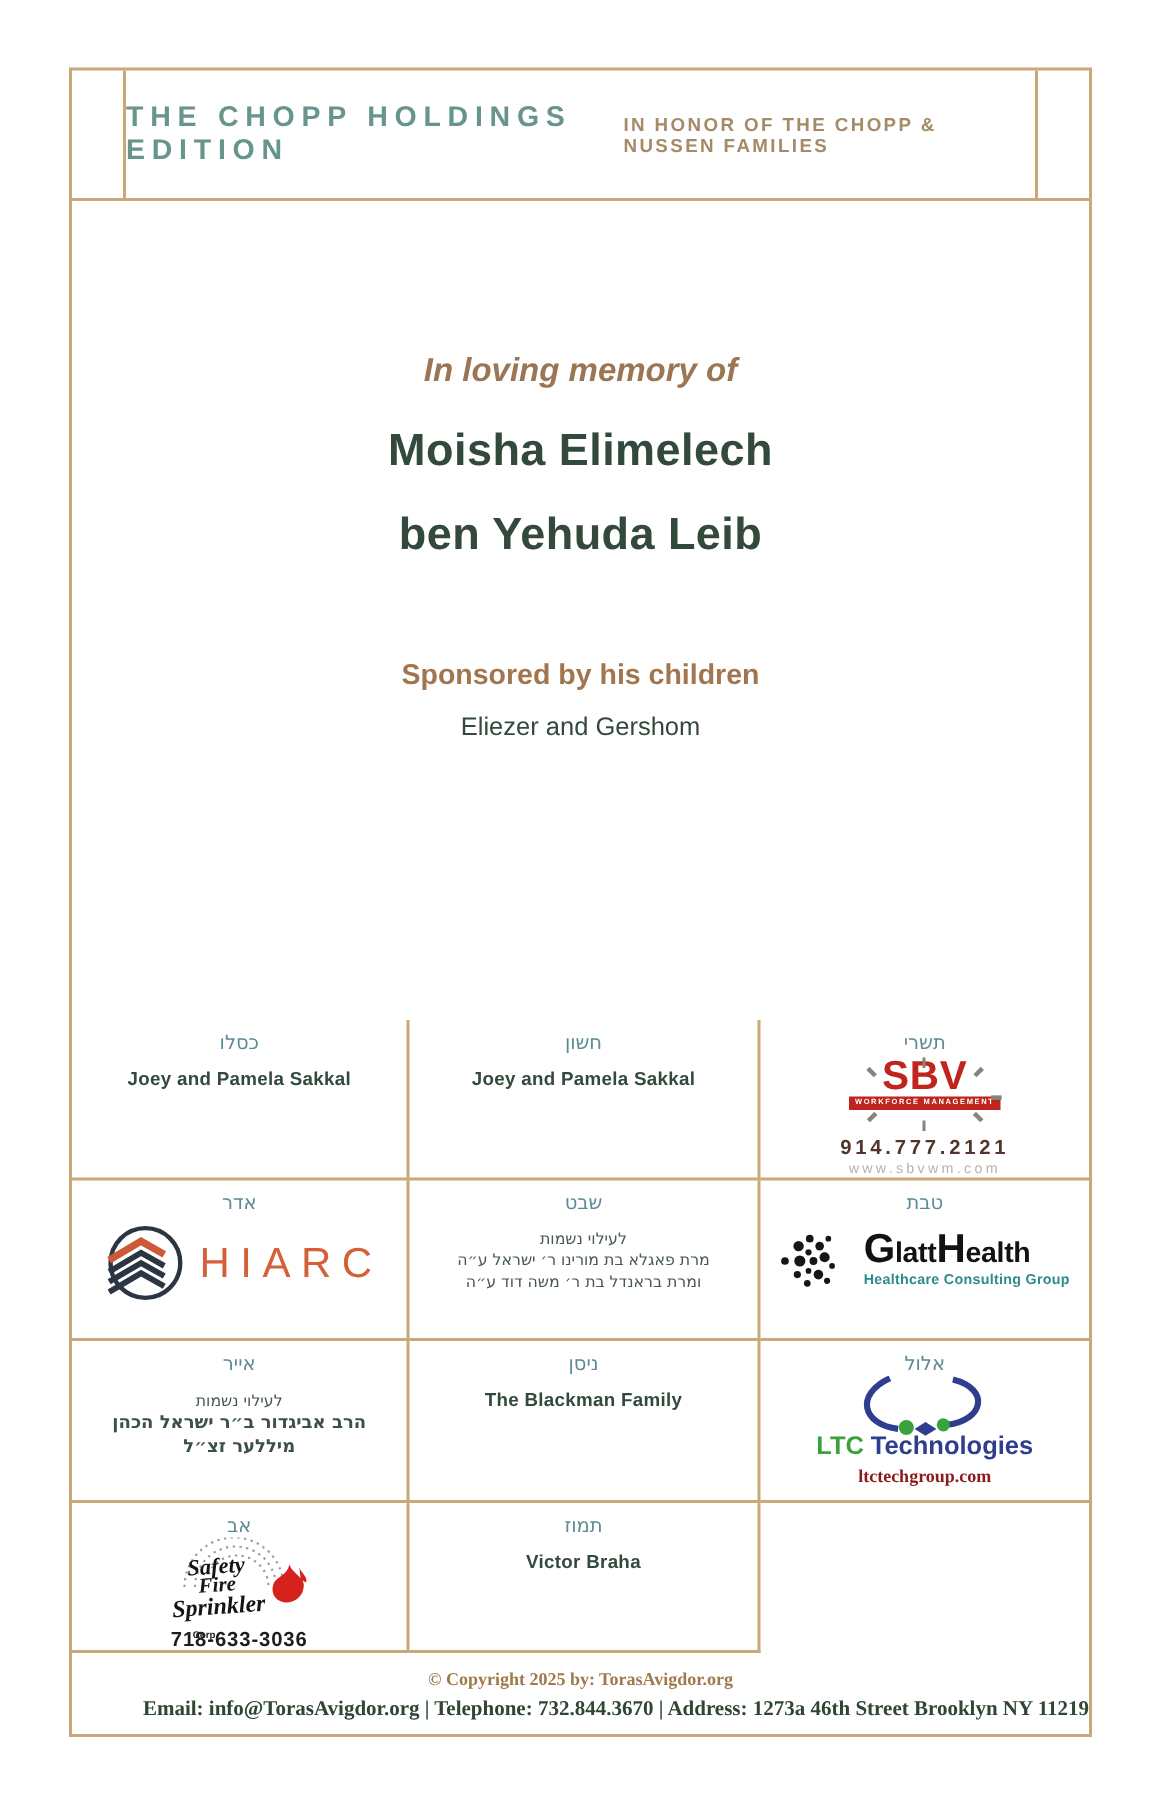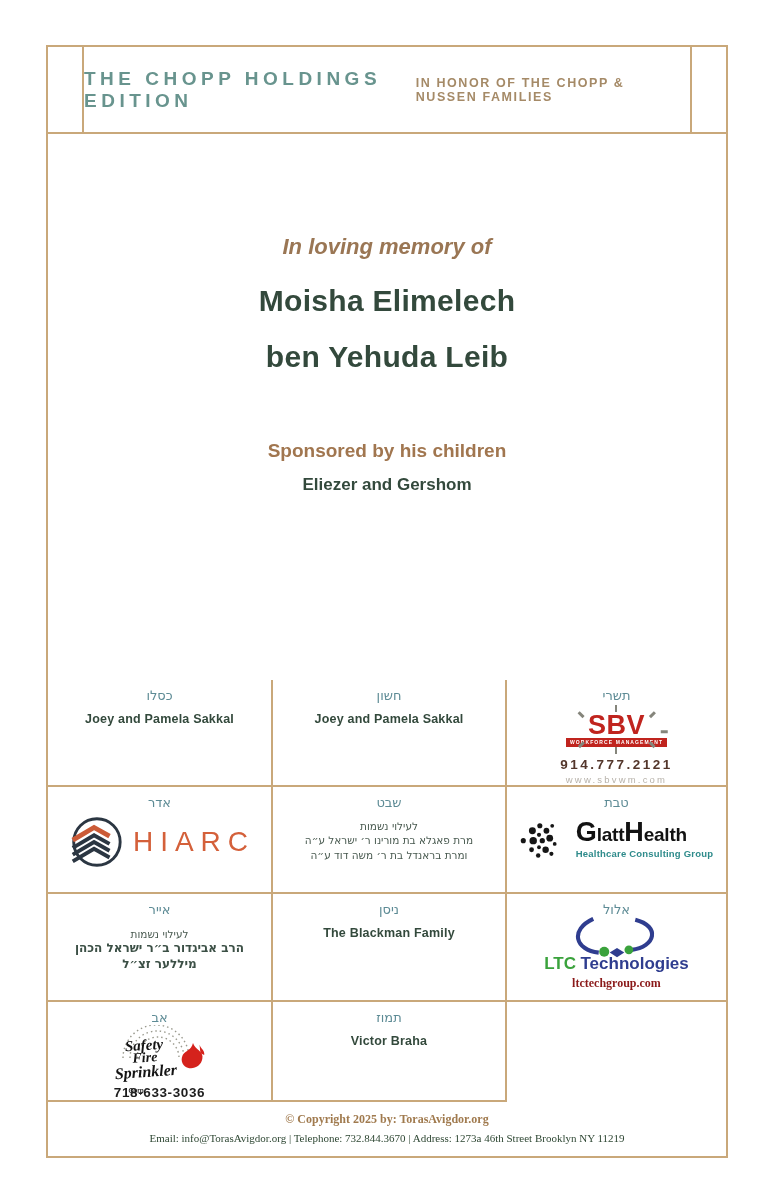--- a/index.html
+++ b/index.html
@@ -13,36 +13,36 @@
   .hdr-side.r{border-left:2px solid #c9a87a;}
   .hdr-center{flex:1;display:flex;flex-direction:row;align-items:center;justify-content:center;gap:7px;}
   .hdr-title{color:#68948e;font-size:19px;font-weight:600;letter-spacing:4.5px;}
   .hdr-sub{color:#a58a67;font-size:12.5px;font-weight:700;letter-spacing:1.6px;}
 
   
   .memorial{height:546px;text-align:center;box-sizing:border-box;padding-top:100px;}
   .mem-intro{color:#9a7654;font-size:22px;font-weight:700;font-style:italic;margin-bottom:24px;}
   .mem-name{color:#33493c;font-size:30px;font-weight:800;margin-bottom:22px;letter-spacing:.3px;}
   .mem-sponsor{color:#a1764f;font-size:19px;font-weight:800;margin-top:66px;}
-  .mem-sponsor-names{color:#33493c;font-size:17px;font-weight:700;margin-top:13px;}
+  .mem-sponsor-names{color:#33493c;font-size:17px;font-weight:400;margin-top:13px;}
 
   
   .grid{display:grid;grid-template-columns:225px 234px 219px;grid-template-rows:107px 107px 108px 100px;}
   .cell{border-right:2px solid #c9a87a;border-bottom:2px solid #c9a87a;box-sizing:border-box;
         display:flex;flex-direction:column;align-items:center;padding-top:9px;overflow:hidden;}
   .cell:nth-child(3n){border-right:none;}
   .month{font-family:"DejaVu Sans",sans-serif;color:#5d8b95;font-size:13px;line-height:1.1;}
   .sp-name{color:#33493c;font-size:12.5px;font-weight:700;margin-top:9px;letter-spacing:.2px;}
   .heb{font-family:"DejaVu Sans",sans-serif;color:#48594f;font-size:10.5px;line-height:1.35;}
   .heb.b{font-weight:700;font-size:12px;color:#3c5046;line-height:1.3;}
   .heb.small{font-size:9px;}
   .leilui-en{color:#8a6b4a;font-size:11px;font-weight:700;margin-top:6px;}
 
   
-  .sbv{position:relative;width:130px;height:52px;margin-top:2px;display:flex;flex-direction:column;align-items:center;justify-content:center;}
+  .sbv{position:relative;width:130px;height:52px;margin-top:2px;display:flex;flex-direction:column;align-items:center;}
   .tick{position:absolute;width:2.5px;height:7px;background:#85857b;}
   .sbv-word{color:#c0241e;font-size:27px;font-weight:800;line-height:.9;letter-spacing:.5px;}
   .sbv-bar{background:#c0241e;color:#fff;font-size:5px;font-weight:700;letter-spacing:1.1px;padding:1.5px 4px;margin-top:1px;}
   .sbv-phone{color:#53362b;font-size:13.5px;font-weight:800;letter-spacing:2.5px;margin-top:3px;}
   .sbv-url{color:#b7b2aa;font-size:9.5px;letter-spacing:2.2px;margin-top:2px;}
 
   
   .hiarc{display:flex;align-items:center;margin-top:2px;}
   .hiarc-word{color:#d4603a;font-size:28px;font-weight:400;letter-spacing:7px;margin-left:7px;}
 
@@ -67,21 +67,21 @@
   .sfs-flame{position:absolute;right:18px;top:17px;}
   .sfs-text{position:absolute;left:0;top:14px;width:100px;text-align:center;transform:rotate(-4deg);
             font-family:"Liberation Serif",serif;font-style:italic;font-weight:900;color:#141414;line-height:.88;}
   .sfs-l1{font-size:15px;}  .sfs-l2{font-size:14px;}  .sfs-l3{font-size:16px;}
   .sfs-corp{position:absolute;left:34px;top:62px;font-size:6.5px;font-weight:700;color:#222;}
   .sfs-phone{color:#1d1d1d;font-size:13.5px;font-weight:800;letter-spacing:.6px;margin-top:10px;}
 
   
   .ftr{height:54px;text-align:center;box-sizing:border-box;padding-top:10px;font-family:"Liberation Serif",serif;}
   .ftr-copy{color:#a07a4e;font-size:12px;font-weight:600;}
-  .ftr-contact{color:#2e4733;font-size:11px;font-weight:400;margin-top:5px;}
+  .ftr-contact{color:#2e4733;font-size:14px;font-weight:700;margin-top:5px;text-align:right;}
 </style>
 </head>
 <body>
 
 <div class="sheet">
 
   <div class="hdr">
     <div class="hdr-side l"></div>
     <div class="hdr-center">
       <div class="hdr-title">THE CHOPP HOLDINGS EDITION</div>

